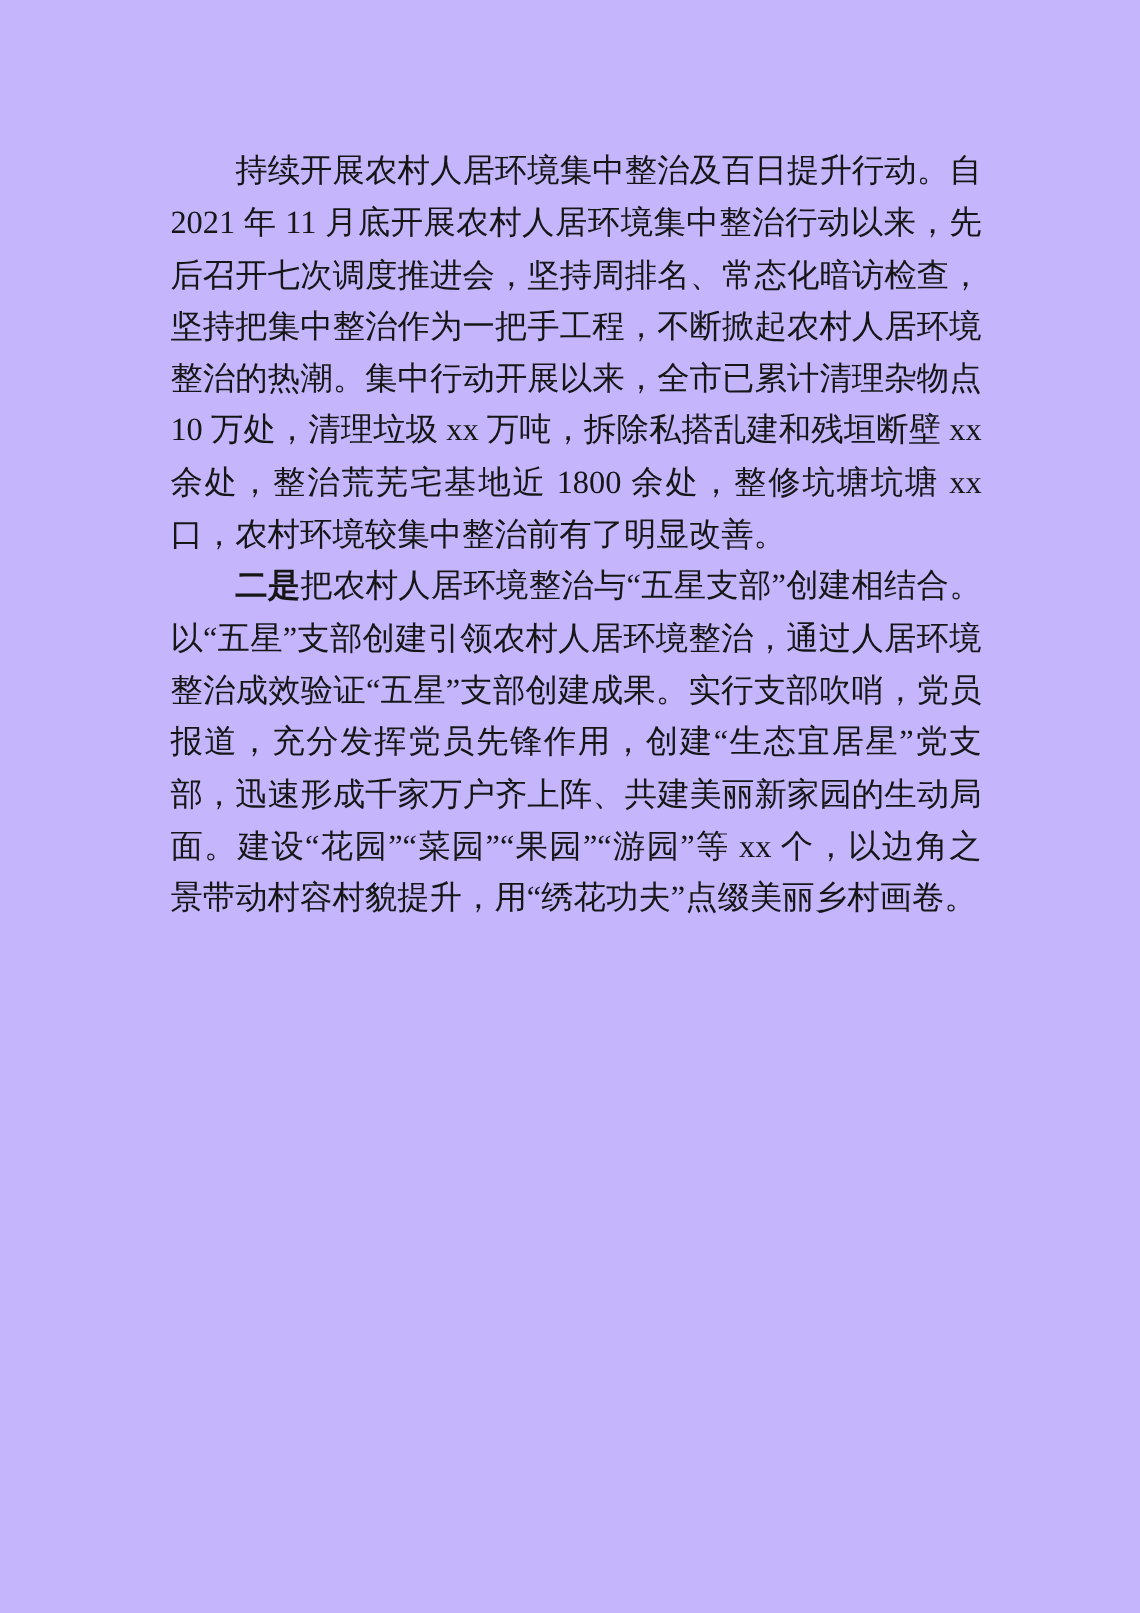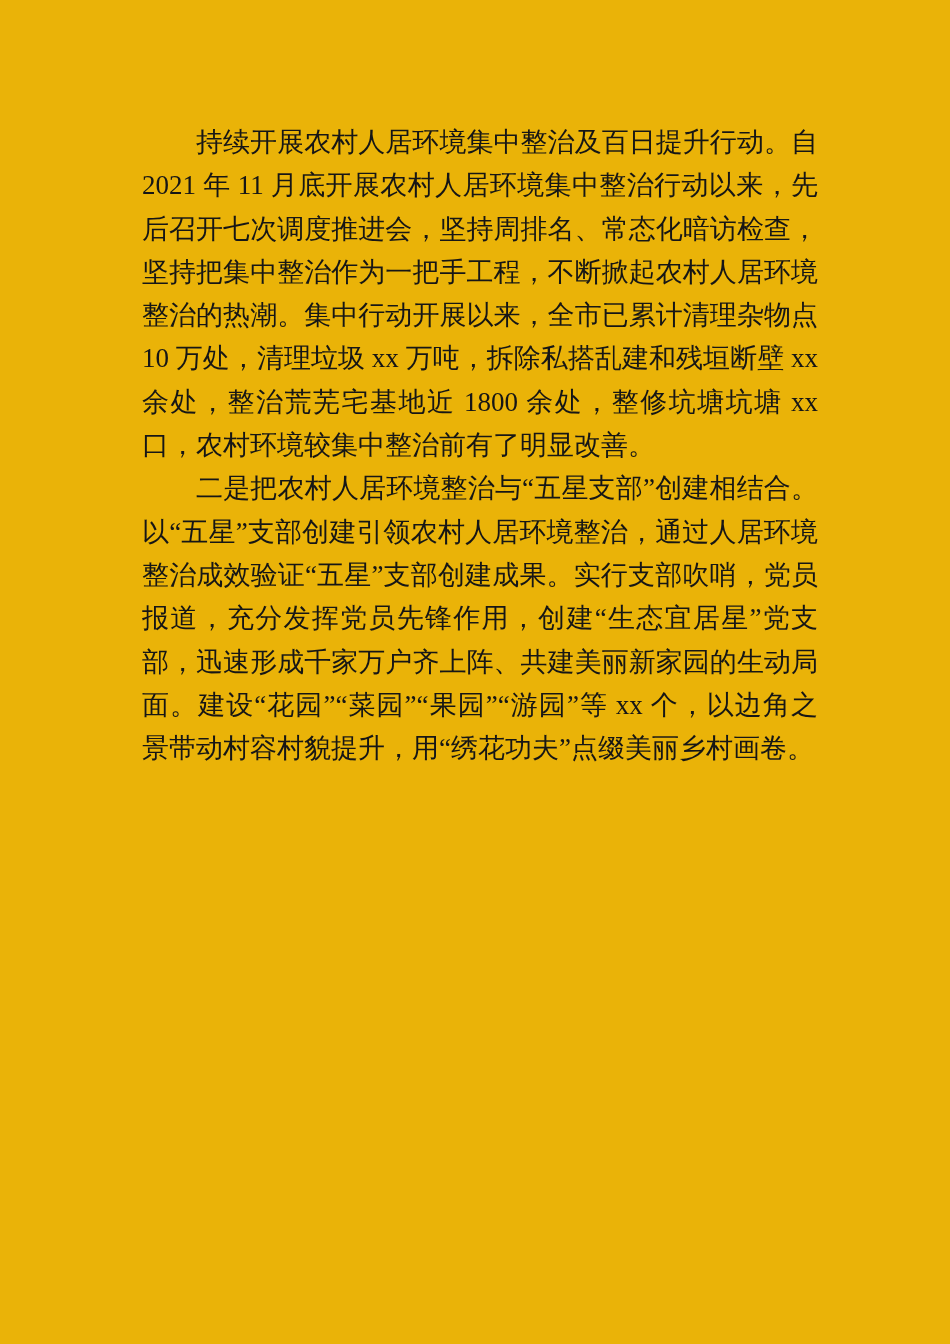--- a/index.html
+++ b/index.html
@@ -12,21 +12,21 @@
     height: 1344px;
     position: relative;
     overflow: hidden;
   }
   .page {
     position: absolute;
     left: 0;
     top: 0;
     width: 950px;
     height: 1344px;
-    background: #eab308;
+    background: #c4b5fd;
   }
   .content {
     position: absolute;
     left: 142px;
     top: 121px;
     width: 676px;
   }
   p.para {
     margin: 0;
     padding: 0;
@@ -34,21 +34,21 @@
     font-size: 27px;
     line-height: 43.3px;
     color: #161616;
     text-align: justify;
     text-justify: inter-character;
     text-indent: 2em;
     word-break: break-all;
     overflow-wrap: break-word;
   }
   p.para .lead {
-    font-weight: 400;
+    font-weight: 700;
   }
 </style>
 </head>
 <body>
 
 <div class="page">
   <div class="content">
 
     <p class="para"><span>持续开展农村人居环境集中整治及百日提升行动。自 2021 年 11 月底开展农村人居环境集中整治行动以来，先后召开七次调度推进会，坚持周排名、常态化暗访检查，坚持把集中整治作为一把手工程，不断掀起农村人居环境整治的热潮。集中行动开展以来，全市已累计清理杂物点 10 万处，清理垃圾 xx 万吨，拆除私搭乱建和残垣断壁 xx 余处，整治荒芜宅基地近 1800 余处，整修坑塘坑塘 xx 口，农村环境较集中整治前有了明显改善。</span></p>
 

